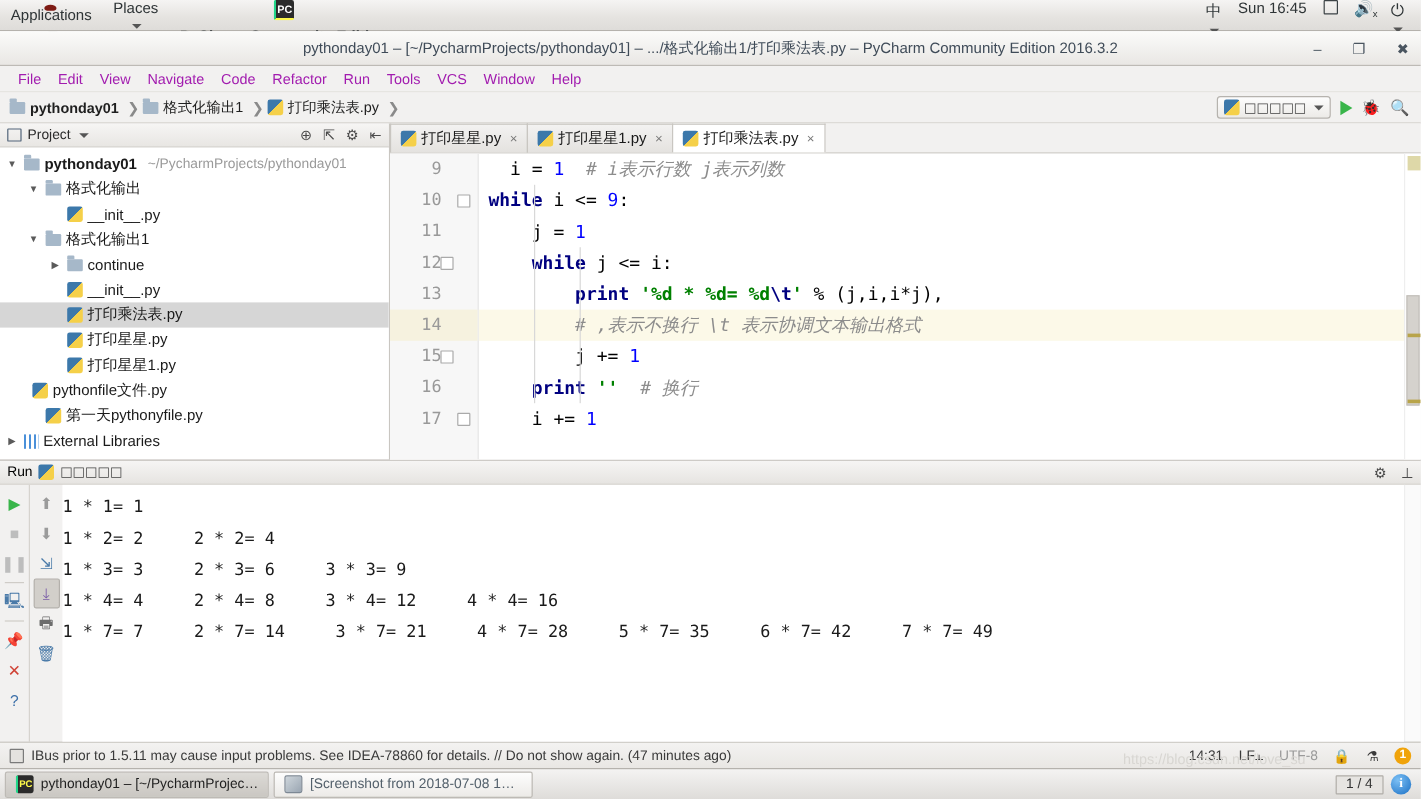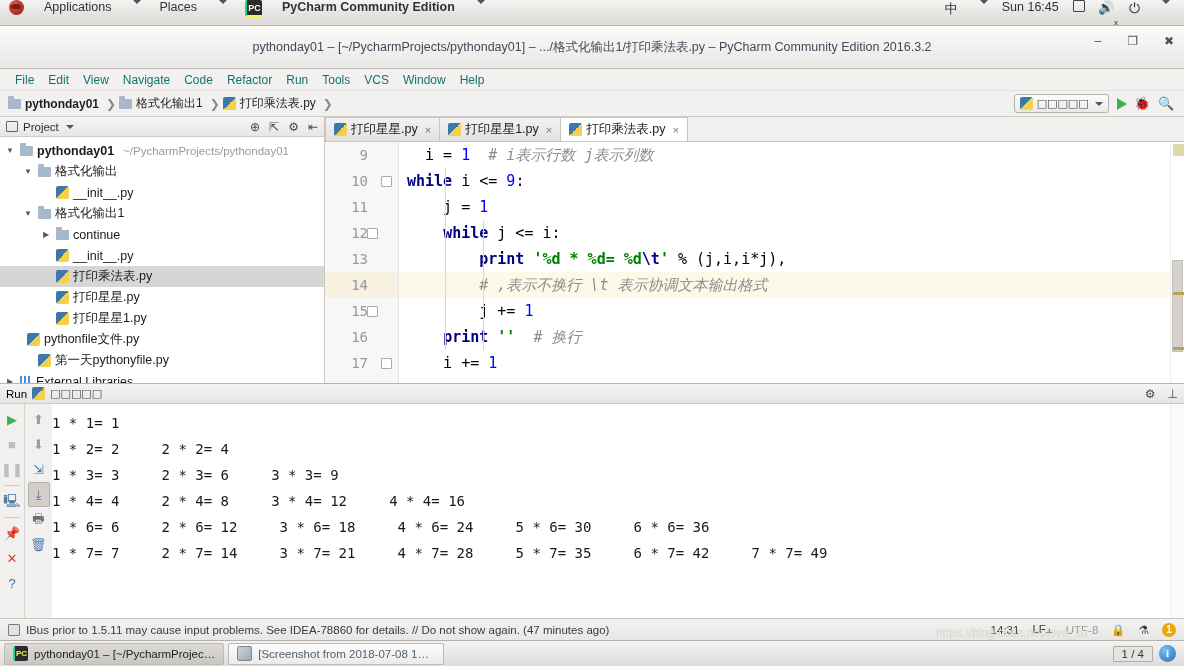--- a/index.html
+++ b/index.html
@@ -12,21 +12,21 @@
   }
   #root { position: relative; width: 1184px; height: 666px; }
 
   
   .gnome-panel {
     position: absolute; top: 0; left: 0; width: 1184px; height: 26px;
     background: linear-gradient(to bottom, #f5f4f3 0%, #e6e4e1 55%, #dedcd9 100%);
     border-bottom: 1px solid #b5b2ad;
     display: flex; align-items: center; font-size: 12.5px; color: #2e3436;
   }
-  .gp-item { display:flex; gap:20px; padding: 0 9px; height:26px; }
+  .gp-item { display:flex; align-items:center; gap:6px; padding: 0 9px; height:26px;flex-direction:column; }
   .gp-item.app { font-weight: bold; }
   .caret-down {
     width:0;height:0;border-left:4px solid transparent;border-right:4px solid transparent;
     border-top:4px solid #555; display:inline-block; margin-left:2px;
   }
   .redhat-logo {
     width:15px;height:15px;border-radius:50%;
     background: radial-gradient(circle at 35% 30%, #e05a4f, #9e2a21 75%);
     position:relative;
   }
@@ -46,31 +46,31 @@
   .spk-icon { font-size:13px; position:relative; }
   .spk-icon .x { font-size:8px; position:absolute; bottom:-1px; right:-3px; }
   .pwr-icon { font-size:14px; }
 
   
   .win {
     position:absolute; top:26px; left:0; width:1184px; height:614px;
     background:#f2f1f0; display:flex; flex-direction:column;
   }
   .win-titlebar{
-    height:43px; background:linear-gradient(to bottom,#fbfbfa,#e9e7e4);
+    height:29px; background:linear-gradient(to bottom,#fbfbfa,#e9e7e4);
     border-bottom:1px solid #bdbab5;
     display:flex; align-items:center; justify-content:center; position:relative;
   }
   .win-title{ font-size:12.5px; color:#3f4b58; }
   .win-buttons{ position:absolute; right:10px; top:0; height:29px; display:flex; align-items:center; gap:26px; color:#4a5560; }
   .wb{ font-size:12px; cursor:default; line-height:1; }
 
   
   .menubar{ height:22px; background:#f2f1f0; display:flex; align-items:center; padding-left:8px; gap:0; border-bottom:1px solid #e3e1de;}
-  .menu-item{ padding:2px 7px; font-size:12px; color:#0f766e; }
+  .menu-item{ padding:2px 7px; font-size:12px; color:#a21caf; }
 
   
   .navbar{ height:26px; background:#f2f1f0; display:flex; align-items:center; padding-left:8px; border-bottom:1px solid #cfccc7; }
   .crumb{ display:flex; align-items:center; gap:4px; padding-right:4px; font-size:12px; color:#1f1f1f;}
   .crumb.bold{ font-weight:bold; }
   .crumb-sep{ color:#8a8a8a; margin:0 3px; font-size:12px;}
   .folder-ico{ width:13px;height:10px;background:#a6b8c9;border-radius:1px;position:relative;}
   .folder-ico::before{content:"";position:absolute;top:-3px;left:0;width:6px;height:3px;background:#a6b8c9;border-radius:1px 1px 0 0;}
   .py-ico{ width:13px;height:13px;border-radius:2px;
     background:linear-gradient(135deg,#3c78aa 0 50%,#f5d049 50% 100%); }
@@ -439,21 +439,20 @@
           <span class="rt" style="color:#4a7aa8;">⇲</span>
           <span class="rt sel" style="color:#7b5ea8;">⤓</span>
           <span class="rt" style="color:#6d6d6d;">🖶</span>
           <span class="rt" style="color:#4a7aa8;">🗑</span>
         </div>
         <div class="console">
             <div class="crow">1 * 1= 1</div>
             <div class="crow">1 * 2= 2     2 * 2= 4</div>
             <div class="crow">1 * 3= 3     2 * 3= 6     3 * 3= 9</div>
             <div class="crow">1 * 4= 4     2 * 4= 8     3 * 4= 12     4 * 4= 16</div>
-            <div class="crow">1 * 6= 6     2 * 6= 12     3 * 6= 18     4 * 6= 24     5 * 6= 30     6 * 6= 36</div>
             <div class="crow">1 * 7= 7     2 * 7= 14     3 * 7= 21     4 * 7= 28     5 * 7= 35     6 * 7= 42     7 * 7= 49</div>
           </div>
         <div class="console-scroll"></div>
       </div>
     </div>
 
     <div class="statusbar">
       <span class="sb-ico"></span>
       <span>IBus prior to 1.5.11 may cause input problems. See IDEA-78860 for details. // Do not show again. (47 minutes ago)</span>
       <span class="sb-right">

